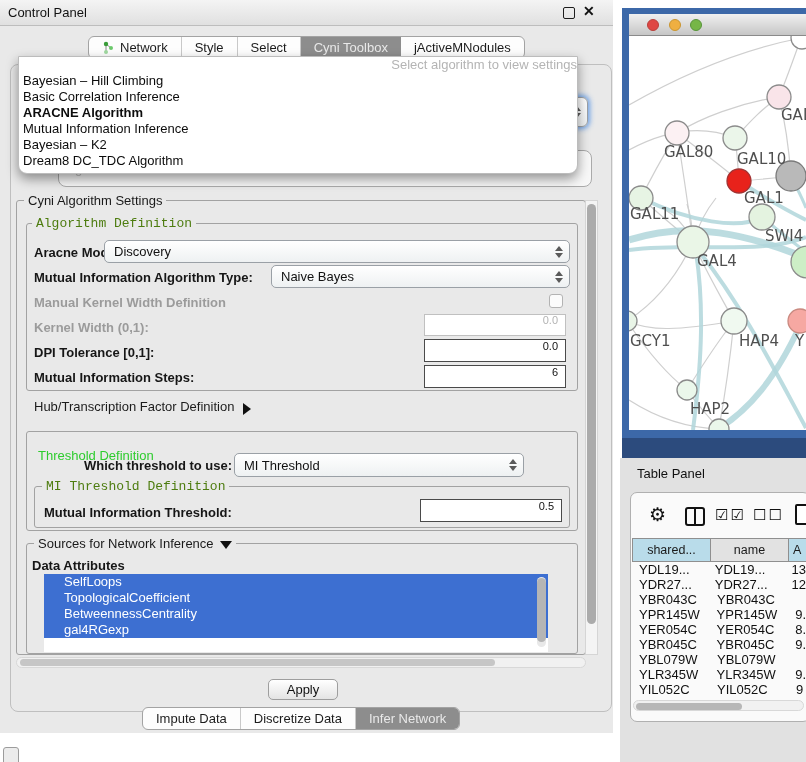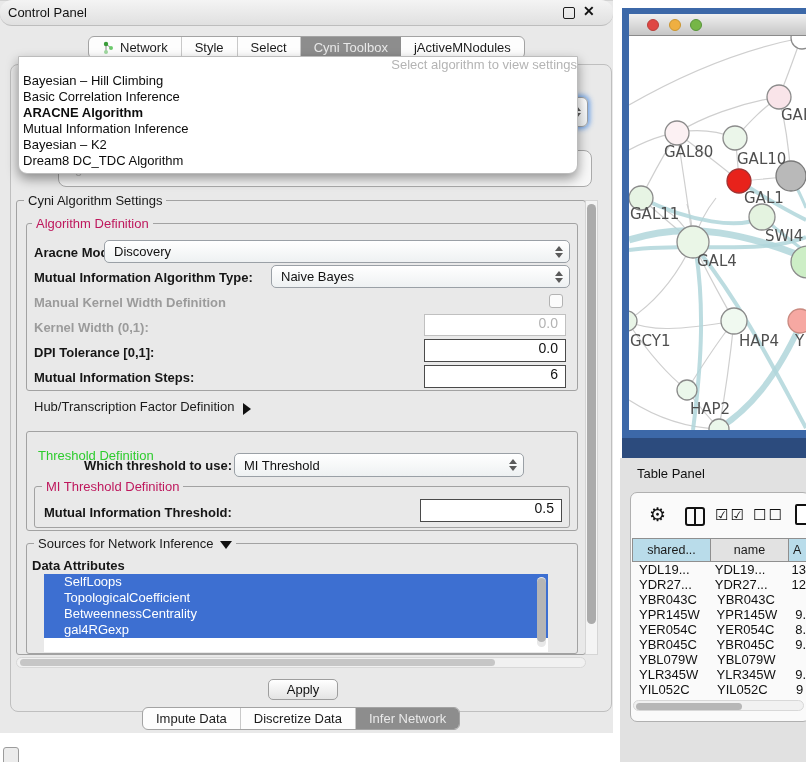--- a/index.html
+++ b/index.html
@@ -6,21 +6,21 @@
   html,body { width:806px; height:762px; }
   body {
     position: relative; overflow: hidden; background:#ffffff;
     font-family:"Liberation Sans", sans-serif; color:#1a1a1a;
   }
   .abs { position:absolute; }
 
   
   .cp { left:0; top:5; width:613px; height:733px; background:#e9e9e9; border-top:1px solid #d2d2d2; }
   .cp-titlebar { left:0; top:5; width:613px; height:26px;
-    background:linear-gradient(#f4f4f4,#e0e0e0); border-bottom:1px solid #bdbdbd;border-radius:12px; }
+    background:linear-gradient(#f4f4f4,#e0e0e0); border-bottom:1px solid #bdbdbd; }
   .cp-title { position:absolute; left:8px; top:5px; font-size:13px; color:#111; }
   .float-icon { position:absolute; left:563px; top:7px; width:12px; height:12px;
     border:1.6px solid #1d1d1d; border-radius:2px; background:transparent; }
   .close-icon { position:absolute; left:583px; top:3px; font-size:14px; font-weight:bold; color:#111; }
 
   
   .seg { display:inline-flex; align-items:stretch; height:23px; background:#fdfdfd;
     border:1px solid #a3a3a3; border-radius:6px; overflow:hidden; }
   .seg-tab { display:flex; align-items:center; gap:5px; padding:0 13px;
     font-size:13px; color:#1c1c1c; border-right:1px solid #c9c9c9; white-space:nowrap; }
@@ -57,28 +57,28 @@
   .popup { left:18px; top:56px; width:560px; z-index:30; background:#ffffff;
     border:1px solid #bcbcbc; border-radius:0 0 9px 9px;
     box-shadow:0 5px 12px rgba(0,0,0,.40); padding-bottom:4px; }
   .popup-head { height:16px; line-height:16px; text-align:right; font-size:13px; color:#b4b4b4;margin-left:44px; }
   .popup-item { height:16px; line-height:16px; padding-left:4px; font-size:13px; color:#0c0c0c; }
   .popup-item.sel { font-weight:bold; }
 
   
   .group { border:1px solid #a2a2a2; border-radius:3px; }
   .legend { position:absolute; font-size:13px; background:#e9e9e9; padding:0 4px; white-space:nowrap; }
-  .legend.blue { color:#be185d; }
+  .legend.blue { color:#4d7c0f;font-family:Liberation Mono, monospace; }
   .legend.green { color:#2ecc2e; }
 
   .lbl { position:absolute; font-size:13px; font-weight:bold; color:#161616; white-space:nowrap; }
   .lbl.dis { color:#9b9b9b; }
 
-  .tfield { position:absolute; background:#fff; border:1px solid #4a4a4a; font-size:14px; color:#111;
-    display:flex; align-items:flex-start; justify-content:flex-end; padding:0 7px; }
+  .tfield { position:absolute; background:#fff; border:1px solid #4a4a4a; font-size:11px; color:#111;
+    display:flex; align-items:flex-end; justify-content:flex-end; padding:9px 7px; }
   .tfield.dis { border:1px solid #c0c0c0; color:#b3b3b3; }
 
   .checkbox { position:absolute; width:14px; height:14px; background:#fbfbfb;
     border:1px solid #b3b3b3; border-radius:3px; }
 
   
   .vscroll { background:#f4f4f4; border:1px solid #d5d5d5; }
   .vthumb, .hthumb { position:absolute; background:#ababab; border-radius:5px; }
   .hscroll { background:#f1f1f1; border:1px solid #d8d8d8; border-radius:6px; }
 

